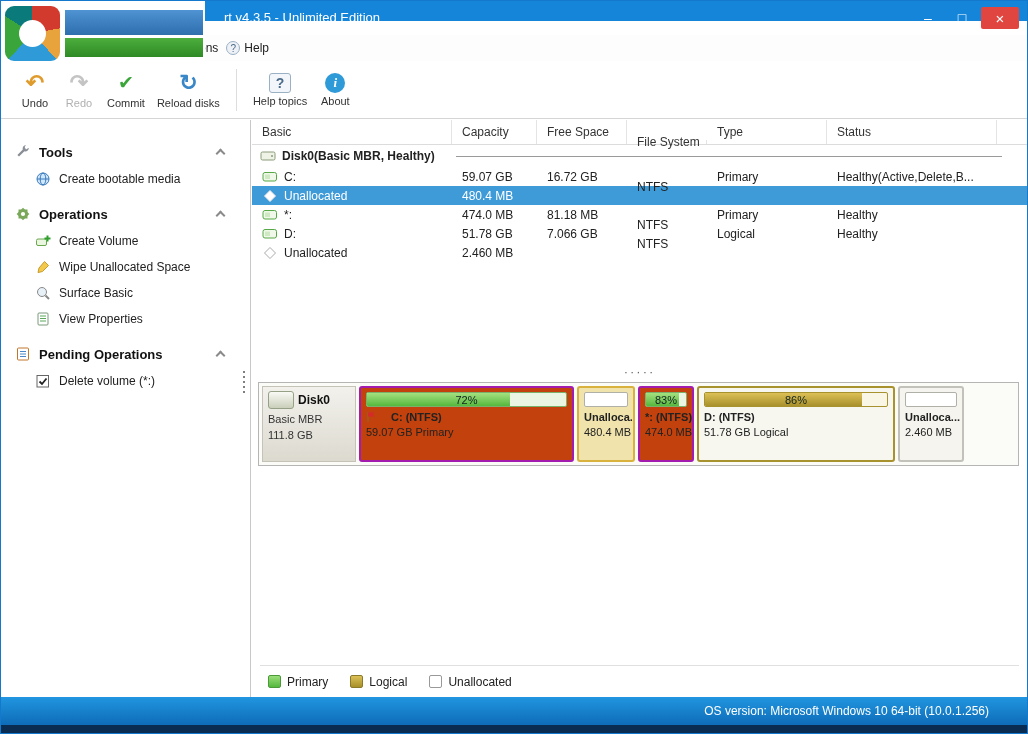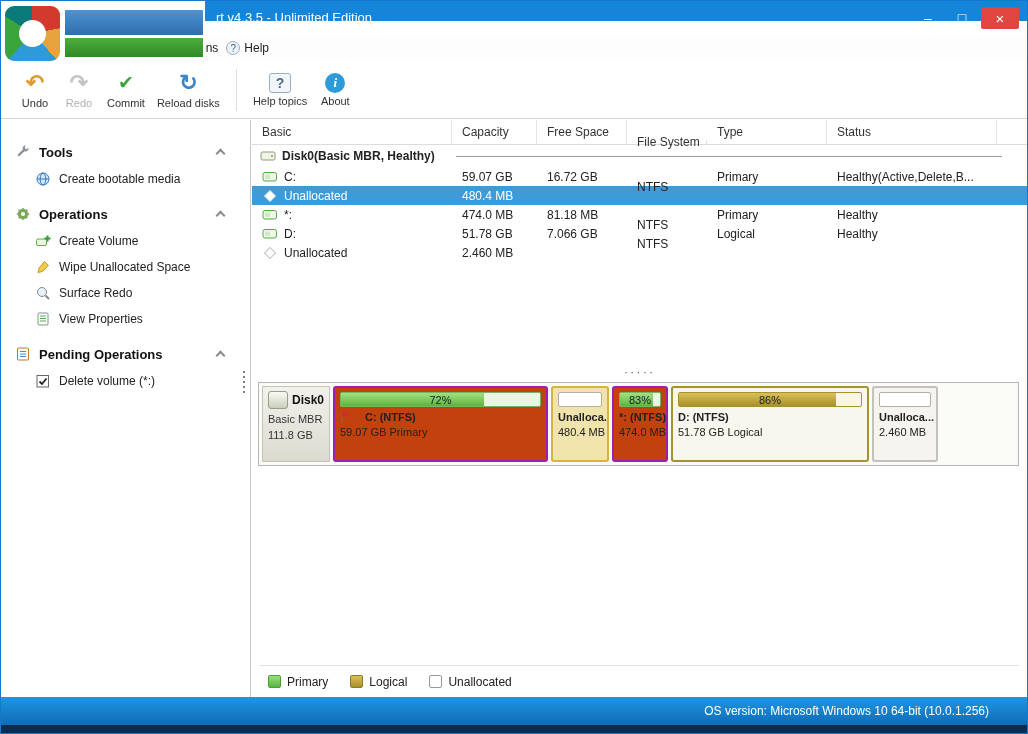--- a/index.html
+++ b/index.html
@@ -1,20 +1,20 @@
 <!DOCTYPE html>
 <html><head>
 <meta charset="utf-8">
 <style>
   * { margin:0; padding:0; box-sizing:border-box; }
   body { font-family:"Liberation Sans", sans-serif; background:#e8e8e8; }
   .window { position:relative; width:1028px; height:734px; background:#fff; border:1px solid #1479cc; overflow:hidden; }
 
   
-  .titlebar { position:absolute; top:0; left:0; right:0; height:20px; background:#1585d9; }
+  .titlebar { position:absolute; top:0; left:8px; right:0; height:20px; background:#1585d9; }
   .title { position:absolute; left:215px; top:9px; color:#fff; font-size:13px; }
   .win-controls { position:absolute; top:6px; right:8px; display:flex; gap:4px; align-items:center; }
   .wc { width:30px; height:22px; display:flex; align-items:center; justify-content:center; color:#fff; font-size:14px; cursor:default; }
   .wc.close { width:38px; background:#e04540; border-radius:2px; font-size:15px; }
 
   
   .logo { position:absolute; top:0; left:0; width:204px; height:64px; background:#fff; display:flex; align-items:center; gap:5px; padding-left:4px; z-index:5; }
   .logo-icon { width:55px; height:55px; border-radius:9px; background:conic-gradient(#d23a2e 0 22%, #e8a33d 22% 38%, #2e9ad8 38% 62%, #3aa53a 62% 84%, #0a7a7a 84% 100%); position:relative; flex:0 0 auto; }
   .logo-icon::after { content:""; position:absolute; inset:14px; background:#fff; border-radius:50%; }
   .logo-bars { display:flex; flex-direction:column; gap:3px; }
@@ -62,21 +62,21 @@
   .td { display:flex; align-items:center; padding-left:10px; height:100%; white-space:nowrap; overflow:hidden; }
   .td.c-vol { gap:6px; }
   .trow.group { height:22px; font-weight:bold; padding-left:8px; gap:6px; position:relative; }
   .group-line { position:absolute; left:204px; right:25px; top:11px; border-top:1px solid #9a9a9a; }
   .trow.sel { background:#3f9bd8; color:#fff; }
 
   .hdots { position:absolute; top:244px; left:0; right:0; text-align:center; color:#666; font-size:13px; letter-spacing:2px; }
 
   
   .diskmap { position:absolute; top:262px; left:6px; right:8px; height:84px; border:1px solid #b5b5b5; background:#fbfbf8; display:flex; align-items:stretch; padding:3px; }
-  .disk-info { width:68px; background:linear-gradient(180deg,#f2f1ec,#dcdacf); border:1px solid #c5c3b8; padding:4px 5px; font-size:11px; color:#333; }
+  .disk-info { width:94px; background:linear-gradient(180deg,#f2f1ec,#dcdacf); border:1px solid #c5c3b8; padding:4px 5px; font-size:11px; color:#333; }
   .disk-head { display:flex; align-items:center; gap:4px; }
   .disk-icon { width:26px; height:18px; background:linear-gradient(180deg,#fafaf6,#c9cfba); border:1px solid #96a086; border-radius:3px; }
   .disk-name { font-weight:bold; font-size:12px; color:#111; }
   .disk-line { margin-top:4px; white-space:nowrap; }
   .block { margin-left:3px; border-radius:3px; padding:4px 5px; display:flex; flex-direction:column; cursor:default; overflow:hidden; }
   .block.primary { border:2px solid #a21caf; background:#c2410c; }
   .block.logical { border:2px solid #a8922e; background:#f7f7f0; }
   .block.unallocated { border:2px solid #c2c2ba; background:#f5f4ee; }
   .block.selected { border:2px solid #d8b23c; background:#f0e3ac; }
   .b0 { width:215px; } .b1 { width:58px; } .b2 { width:56px; } .b3 { width:198px; } .b4 { width:66px; }
@@ -206,21 +206,21 @@
       <svg class="icon16" viewBox="0 0 16 16">
           <path d="M9.5 2.5l4 4-6 6-4.5 1 1-4.5z" fill="#f2c94c" stroke="#c89b2a"></path>
         </svg>
       <span>Wipe Unallocated Space</span>
     </div>
     <div class="side-item">
       <svg class="icon16" viewBox="0 0 16 16">
           <circle cx="7" cy="7" r="4.5" fill="#e8f0f8" stroke="#888"></circle>
           <line x1="10.5" y1="10.5" x2="14" y2="14" stroke="#888" stroke-width="2"></line>
         </svg>
-      <span>Surface Redo</span>
+      <span>Surface Basic</span>
     </div>
     <div class="side-item">
       <svg class="icon16" viewBox="0 0 16 16">
           <rect x="3" y="2" width="10" height="12" rx="1" fill="#fff" stroke="#7a9a7a"></rect>
           <line x1="5" y1="5" x2="11" y2="5" stroke="#5aa85a"></line>
           <line x1="5" y1="7.5" x2="11" y2="7.5" stroke="#5aa85a"></line>
           <line x1="5" y1="10" x2="11" y2="10" stroke="#5aa85a"></line>
         </svg>
       <span>View Properties</span>
     </div>

